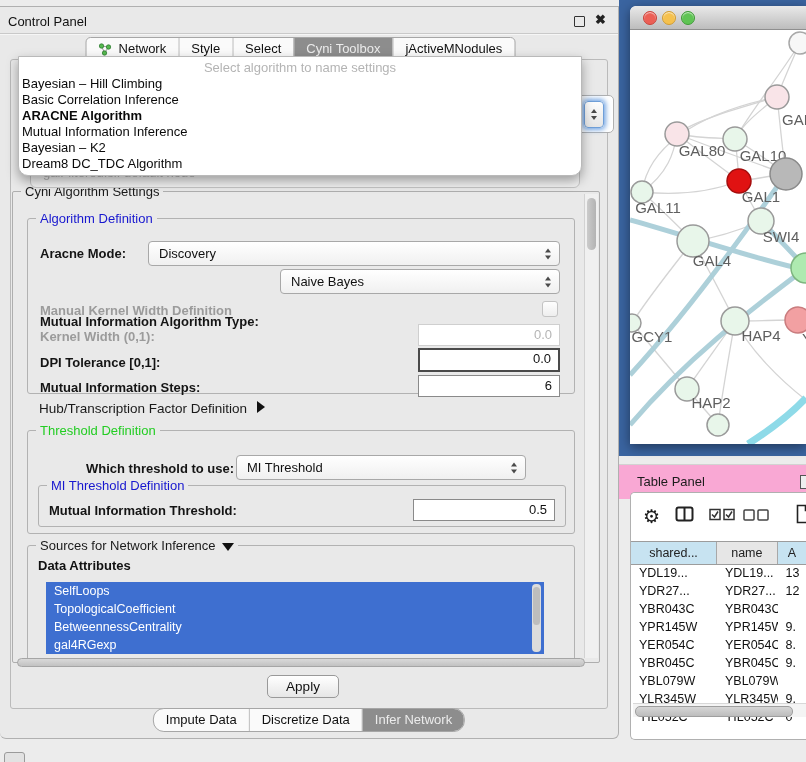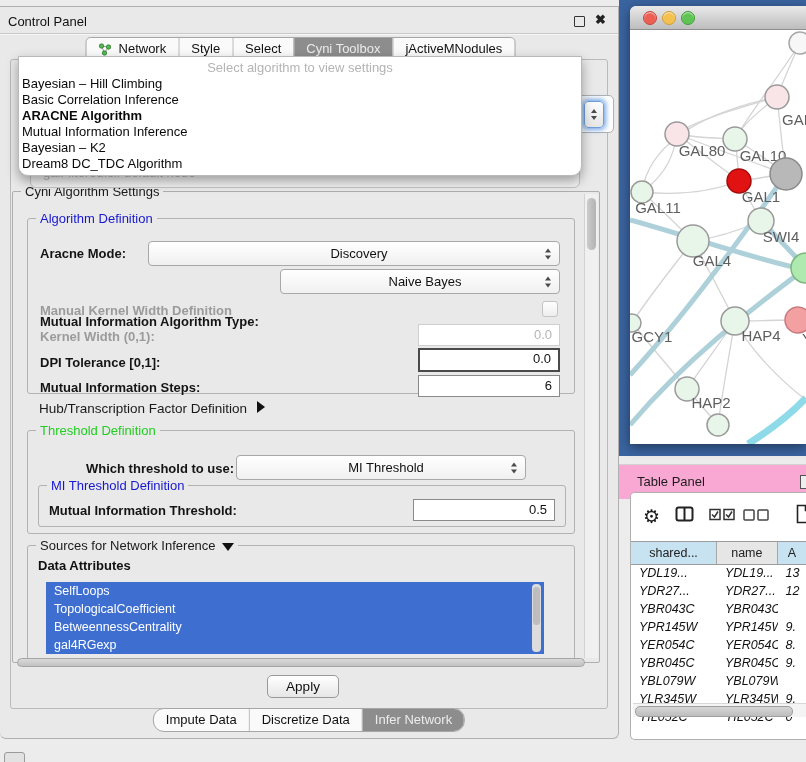--- a/index.html
+++ b/index.html
@@ -28,21 +28,21 @@
   .tp-toolbar{position:absolute;left:0;top:0;right:0;height:48px;background:#fff;}
   .gear{position:absolute;left:12px;top:12px;font-size:19px;color:#1b1b1b;font-family:"DejaVu Sans",sans-serif;line-height:22px;}
   .icon-abs{position:absolute;}
   .thead-row{position:absolute;left:0;top:48px;right:0;height:22px;display:flex;border-top:1px solid #9c9c9c;border-bottom:1px solid #9c9c9c;}
   .thead-cell{height:22px;line-height:22px;font-size:12.5px;color:#222;text-align:center;background:#e6e6e6;border-right:1px solid #a8a8a8;box-sizing:border-box;overflow:hidden;white-space:nowrap;}
   .thead-cell.hl{background:#c7e3f1;}
   .thead-cell.c0{width:88px;}
   .thead-cell.c1{width:62px;}
   .thead-cell.c2{width:30px;}
   .tbody{position:absolute;left:0;top:71px;right:0;bottom:0;overflow:hidden;}
-  .trow{display:flex;height:18px;line-height:18px;font-style:italic;}
+  .trow{display:flex;height:18px;line-height:18px;}
   .tcell{font-size:12.5px;color:#111;padding-left:8px;box-sizing:border-box;overflow:hidden;white-space:nowrap;}
   .tcell.c0{width:88px;}
   .tcell.c1{width:62px;}
   .tcell.c2{width:30px;}
   .tp-hscroll{position:absolute;left:2px;top:210px;right:0;height:13px;background:#f4f4f4;border-top:1px solid #d8d8d8;}
   .tp-hthumb{position:absolute;left:2px;top:2px;width:156px;height:9px;background:linear-gradient(#d6d6d6,#bdbdbd);border:1px solid #9f9f9f;border-radius:5px;}
 
   
   .control-panel{position:absolute;left:0;top:6px;width:619px;height:733px;background:#e9e9e9;
     border:1px solid #b0b0b0;border-left:none;border-radius:0 0 6px 6px;box-sizing:border-box;}
@@ -82,21 +82,21 @@
   .legend.green{color:#23cd23;}
   .group{position:absolute;border:1px solid #b2b2b2;border-radius:3px;box-sizing:border-box;}
   .g-algo{left:14px;top:26px;width:548px;height:176px;}
   .g-thresh{left:14px;top:238px;width:548px;height:104px;}
   .g-mithresh{left:10px;top:54px;width:528px;height:42px;}
   .g-sources{left:14px;top:353px;width:548px;height:116px;}
 
   .lab{position:absolute;font-size:13px;font-weight:bold;color:#141414;white-space:nowrap;}
   .lab.dis{color:#9b9b9b;}
   .combo{position:absolute;height:25px;background:linear-gradient(#ffffff,#f0f0f0);border:1px solid #a8a8a8;border-radius:4px;
-    box-sizing:border-box;font-size:13px;color:#111;line-height:23px;padding-left:10px;text-align:center;}
+    box-sizing:border-box;font-size:13px;color:#111;line-height:23px;padding-left:10px;}
   .spin{position:absolute;right:8px;top:50%;transform:translateY(-50%);display:flex;flex-direction:column;gap:3px;align-items:center;}
   .tri-up{width:0;height:0;border-left:3.5px solid transparent;border-right:3.5px solid transparent;border-bottom:4.5px solid #4a4a4a;}
   .tri-dn{width:0;height:0;border-left:3.5px solid transparent;border-right:3.5px solid transparent;border-top:4.5px solid #4a4a4a;}
   .field{position:absolute;height:22px;background:#fff;border:1px solid #8a8a8a;box-sizing:border-box;
     font-size:13px;color:#111;text-align:right;line-height:20px;padding-right:7px;}
   .field.dis{border:1px solid #cfcfcf;color:#b5b5b5;}
   .field.strong{border:2px solid #4a4a4a;line-height:18px;}
   .checkbox{position:absolute;width:14px;height:14px;border:1px solid #c4c4c4;border-radius:3px;background:linear-gradient(#fefefe,#eee);}
 
   .hub-row{position:absolute;left:26px;top:209px;font-size:13.5px;color:#1a1a1a;display:flex;align-items:flex-start;gap:10px;}
@@ -324,21 +324,21 @@
 
     <div class="frag-combo-right">
       <div class="frag-spinner">
         <span class="tri-up"></span>
           <span class="tri-dn"></span>
       </div>
     </div>
     <div class="frag-combo-bottom">galFiltered.sif default node</div>
 
     <div class="popup">
-      <div class="pop-prompt">Select algorithm to view settings</div>
+      <div class="pop-prompt">Select algorithm to name settings</div>
       <div>
           <div class="pop-item">Bayesian – Hill Climbing</div>
           <div class="pop-item">Basic Correlation Inference</div>
           <div class="pop-item pop-item-bold">ARACNE Algorithm</div>
           <div class="pop-item">Mutual Information Inference</div>
           <div class="pop-item">Bayesian – K2</div>
           <div class="pop-item">Dream8 DC_TDC Algorithm</div>
         </div>
     </div>
 

